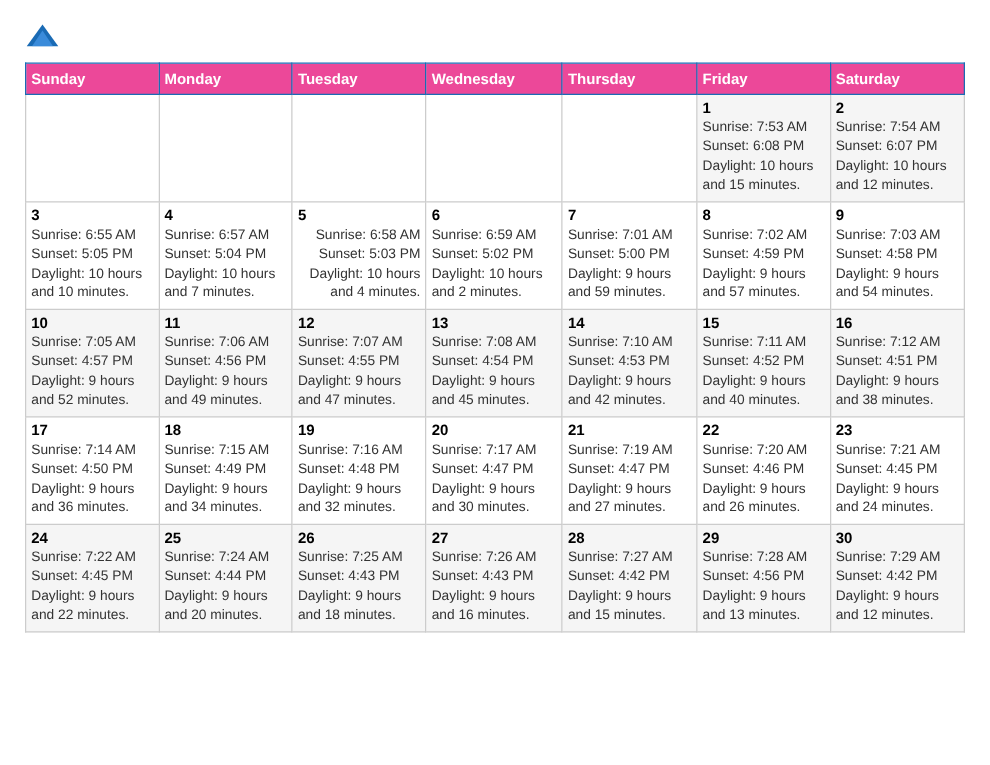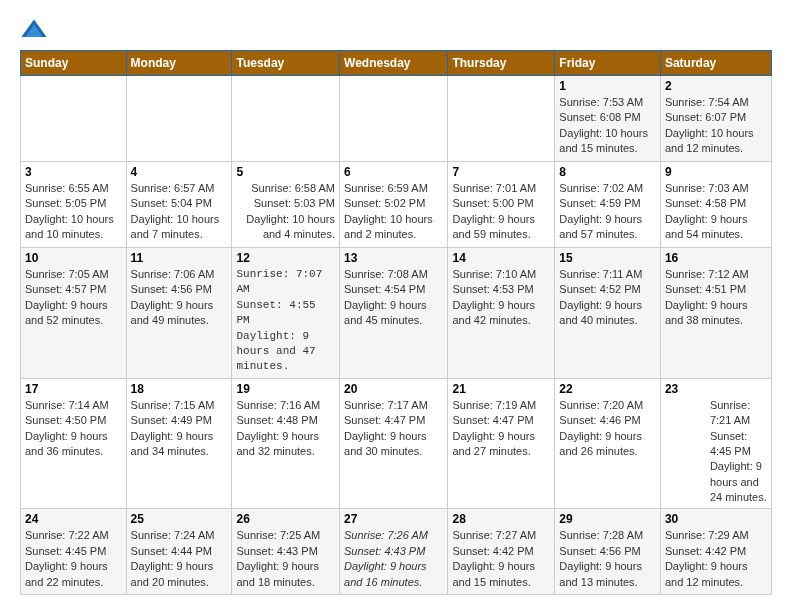--- a/index.html
+++ b/index.html
@@ -42,21 +42,21 @@
     .subtitle {
       font-size: 15px;
       color: #333;
     }
     .calendar {
       width: 100%;
       border-collapse: collapse;
       font-size: 10.5px;
     }
     .calendar thead th {
-      background-color: #a16207;
+      background-color: #ec4899;
       color: #fff;
       padding: 5px 4px;
       text-align: left;
       font-size: 12px;
       font-weight: bold;
       border: 1px solid #1a6bb5;
     }
     .calendar tbody td {
       border: 1px solid #ccc;
       vertical-align: top;
@@ -193,21 +193,21 @@
 Daylight: 9 hours and 52 minutes.</div>
           </td>
           <td>
             <span class="day-number">11</span>
             <div class="day-info" style="white-space: pre-line;">Sunrise: 7:06 AM
 Sunset: 4:56 PM
 Daylight: 9 hours and 49 minutes.</div>
           </td>
           <td>
             <span class="day-number">12</span>
-            <div class="day-info" style="white-space: pre-line; font-family: Liberation Mono, monospace;">Sunrise: 7:07 AM
+            <div class="day-info" style="white-space: pre-line;">Sunrise: 7:07 AM
 Sunset: 4:55 PM
 Daylight: 9 hours and 47 minutes.</div>
           </td>
           <td>
             <span class="day-number">13</span>
             <div class="day-info" style="white-space: pre-line;">Sunrise: 7:08 AM
 Sunset: 4:54 PM
 Daylight: 9 hours and 45 minutes.</div>
           </td>
           <td>
@@ -261,21 +261,21 @@
 Daylight: 9 hours and 27 minutes.</div>
           </td>
           <td>
             <span class="day-number">22</span>
             <div class="day-info" style="white-space: pre-line;">Sunrise: 7:20 AM
 Sunset: 4:46 PM
 Daylight: 9 hours and 26 minutes.</div>
           </td>
           <td>
             <span class="day-number">23</span>
-            <div class="day-info" style="white-space: pre-line; margin-left: 45px;">Sunrise: 7:21 AM
+            <div class="day-info" style="white-space: pre-line;">Sunrise: 7:21 AM
 Sunset: 4:45 PM
 Daylight: 9 hours and 24 minutes.</div>
           </td>
         </tr>
         <tr>
           <td>
             <span class="day-number">24</span>
             <div class="day-info" style="white-space: pre-line;">Sunrise: 7:22 AM
 Sunset: 4:45 PM
 Daylight: 9 hours and 22 minutes.</div>
@@ -287,21 +287,21 @@
 Daylight: 9 hours and 20 minutes.</div>
           </td>
           <td>
             <span class="day-number">26</span>
             <div class="day-info" style="white-space: pre-line;">Sunrise: 7:25 AM
 Sunset: 4:43 PM
 Daylight: 9 hours and 18 minutes.</div>
           </td>
           <td>
             <span class="day-number">27</span>
-            <div class="day-info" style="white-space: pre-line; font-style: italic;">Sunrise: 7:26 AM
+            <div class="day-info" style="white-space: pre-line;">Sunrise: 7:26 AM
 Sunset: 4:43 PM
 Daylight: 9 hours and 16 minutes.</div>
           </td>
           <td>
             <span class="day-number">28</span>
             <div class="day-info" style="white-space: pre-line;">Sunrise: 7:27 AM
 Sunset: 4:42 PM
 Daylight: 9 hours and 15 minutes.</div>
           </td>
           <td>

